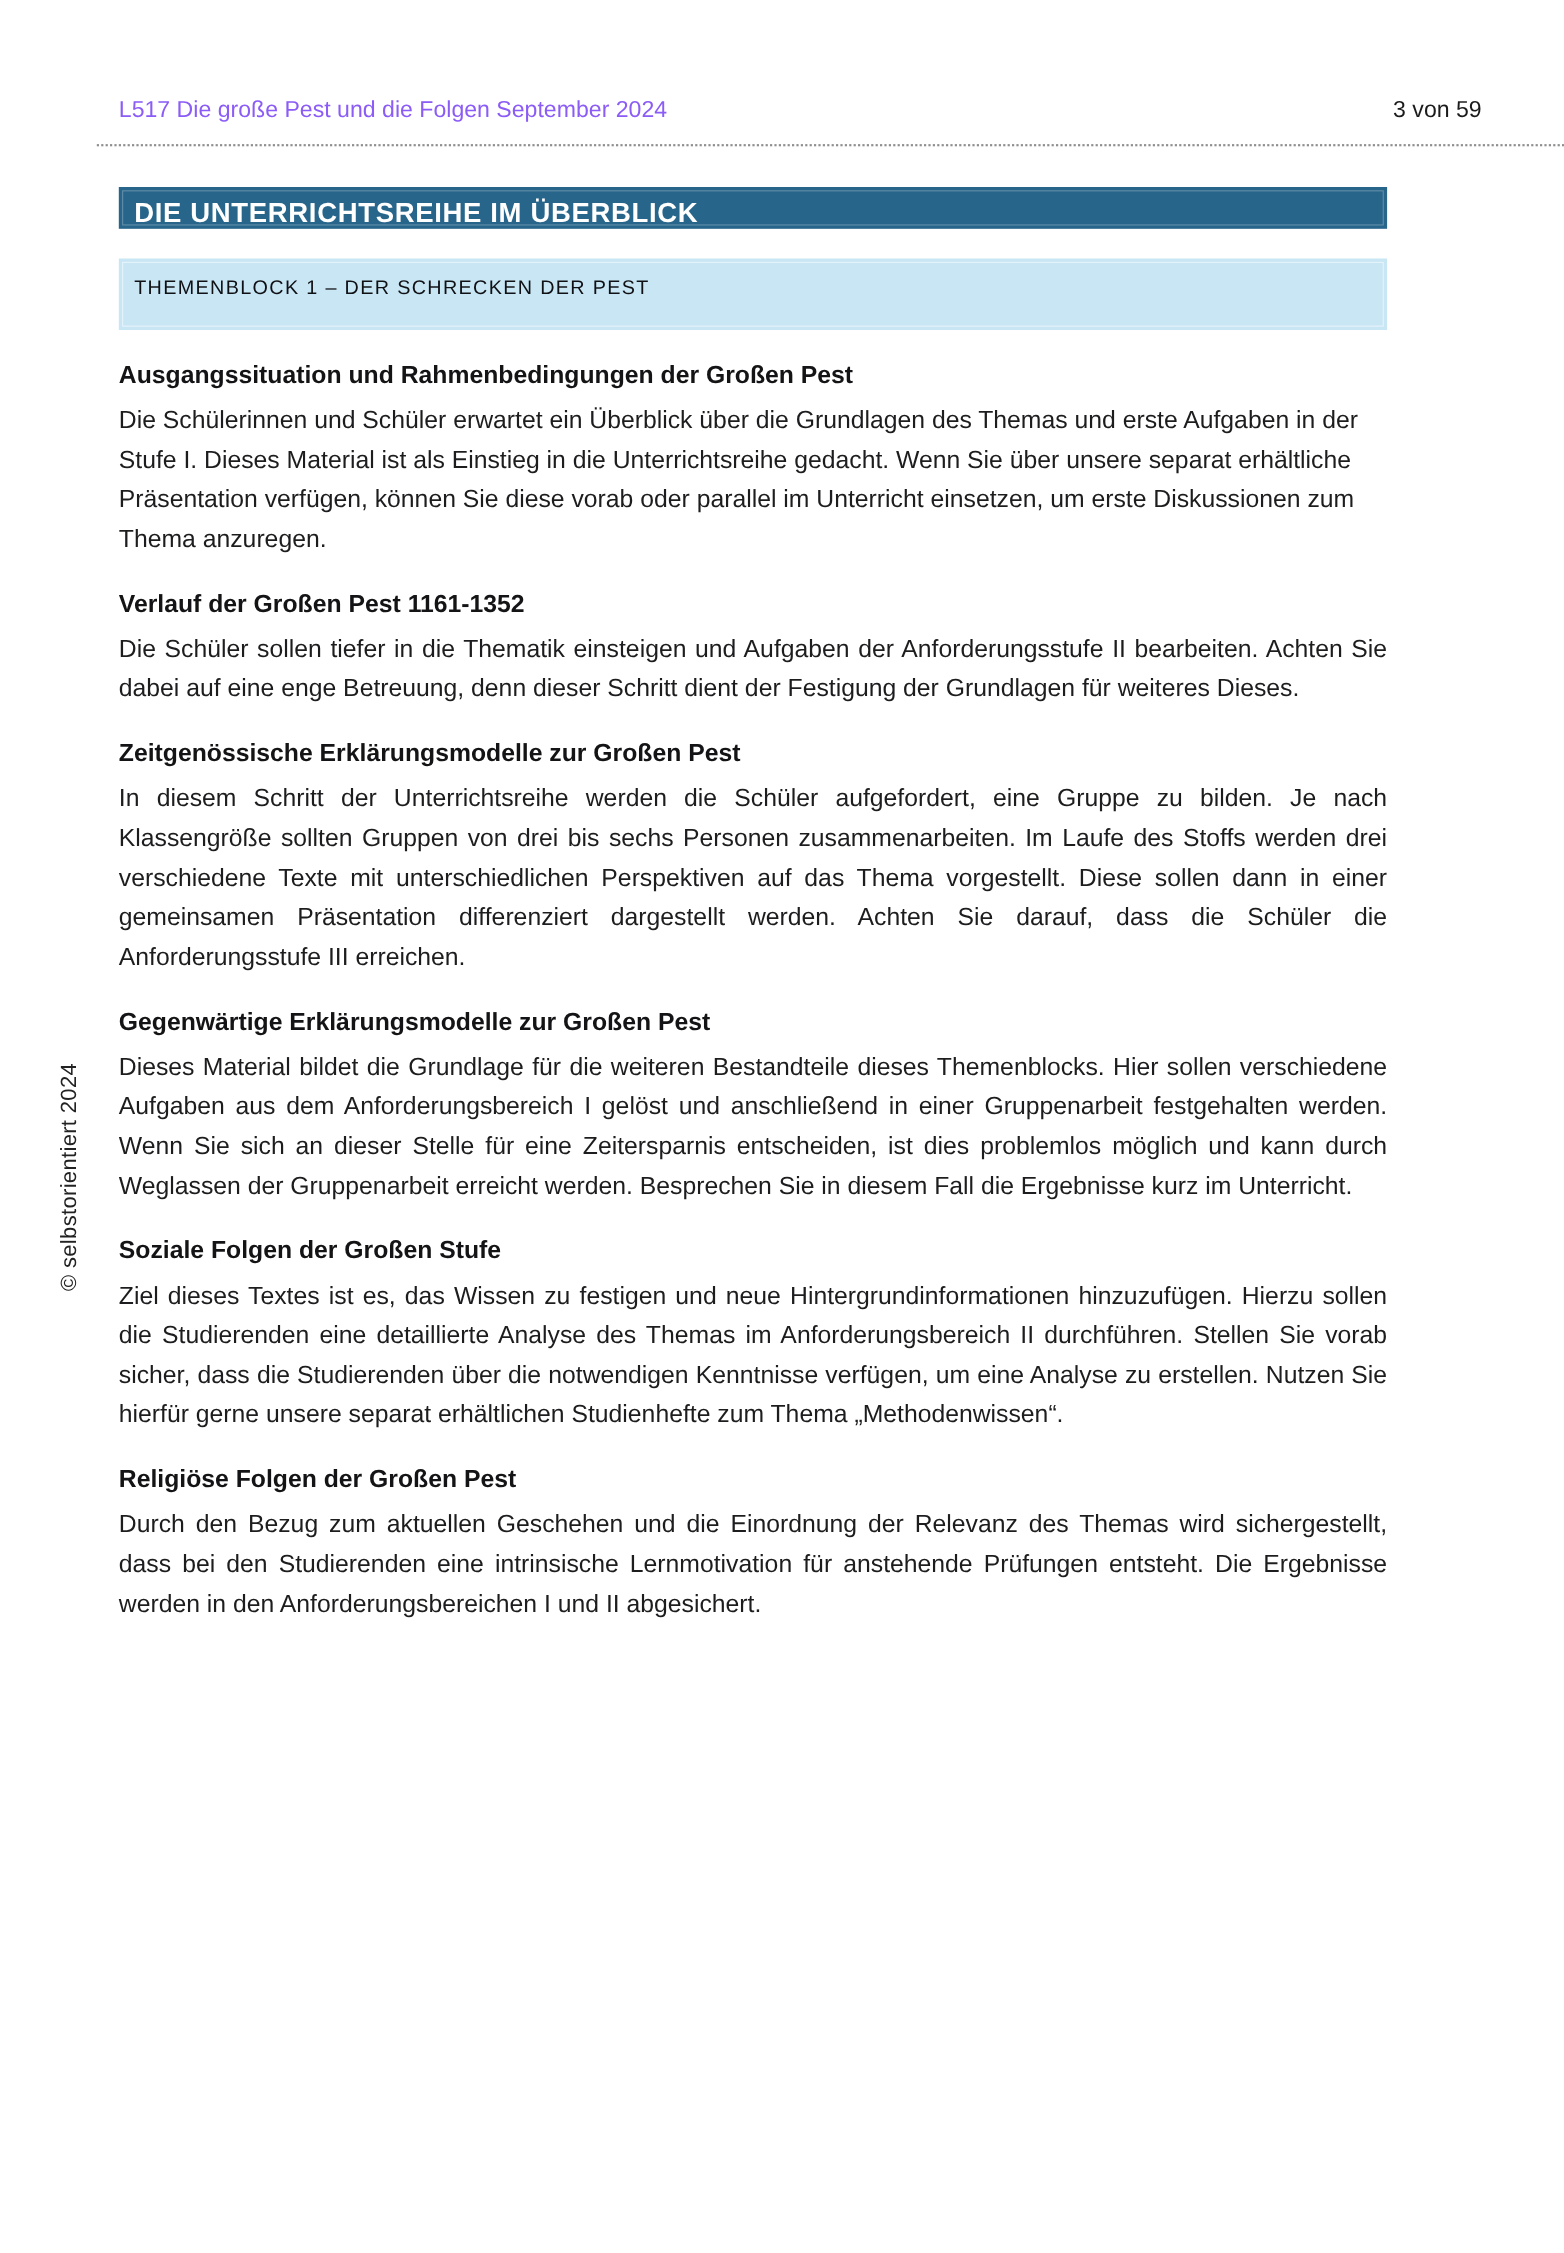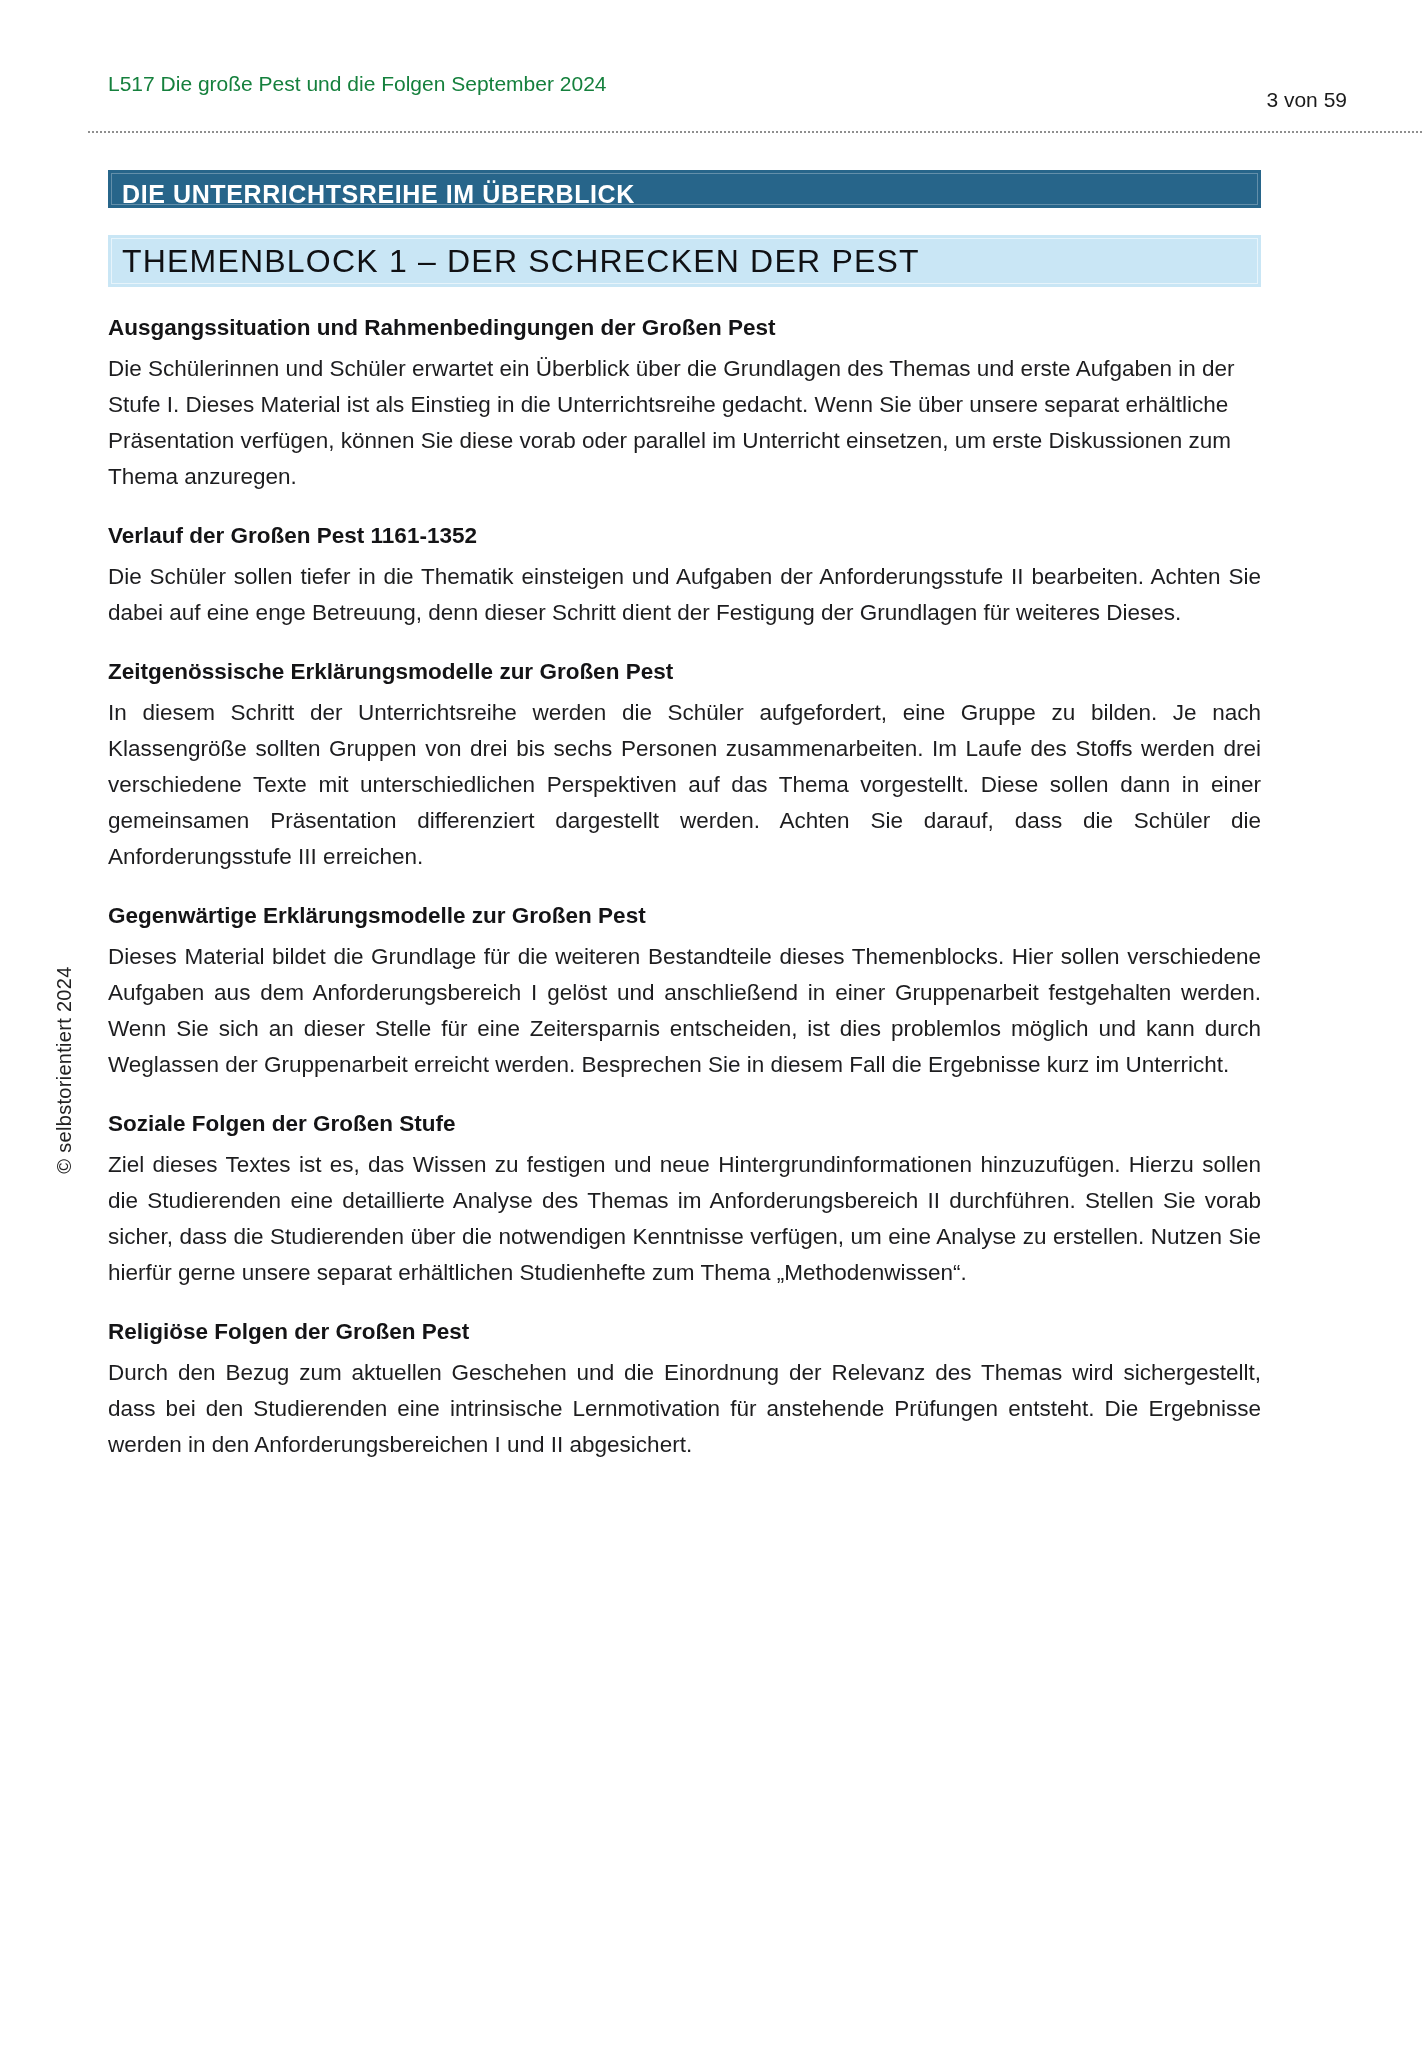--- a/index.html
+++ b/index.html
@@ -9,23 +9,23 @@
     height: 2048px;
     background: #ffffff;
     font-family: "Liberation Sans", sans-serif;
     color: #1d1d1f;
     overflow: hidden;
   }
 
   
   .header-left {
     position: absolute;
-    top: 72px; left: 108px;
+    top: 88px; left: 108px;
     font-size: 21px;
-    color: #15803d;
+    color: #8b5cf6;
     white-space: nowrap;
     text-align: center;
   }
   .header-right {
     position: absolute;
     top: 88px; right: 75px;
     font-size: 21px;
     color: #1b1b1b;
     white-space: nowrap;
   }
@@ -71,25 +71,25 @@
   .banner-dark::before {
     content: "";
     position: absolute;
     inset: 3px;
     border: 1px solid rgba(255,255,255,0.28);
     pointer-events: none;
   }
 
   .banner-light {
     position: relative;
-    height: 52px;
+    height: 65px;
     line-height: 52px;
     background: #c9e6f5;
     color: #101114;
-    font-size: 32px;
+    font-size: 18px;
     font-weight: 400;
     letter-spacing: 1.2px;
     padding-left: 14px;
     margin: 0;
     box-sizing: border-box;
   }
   .banner-light::before {
     content: "";
     position: absolute;
     inset: 3px;

